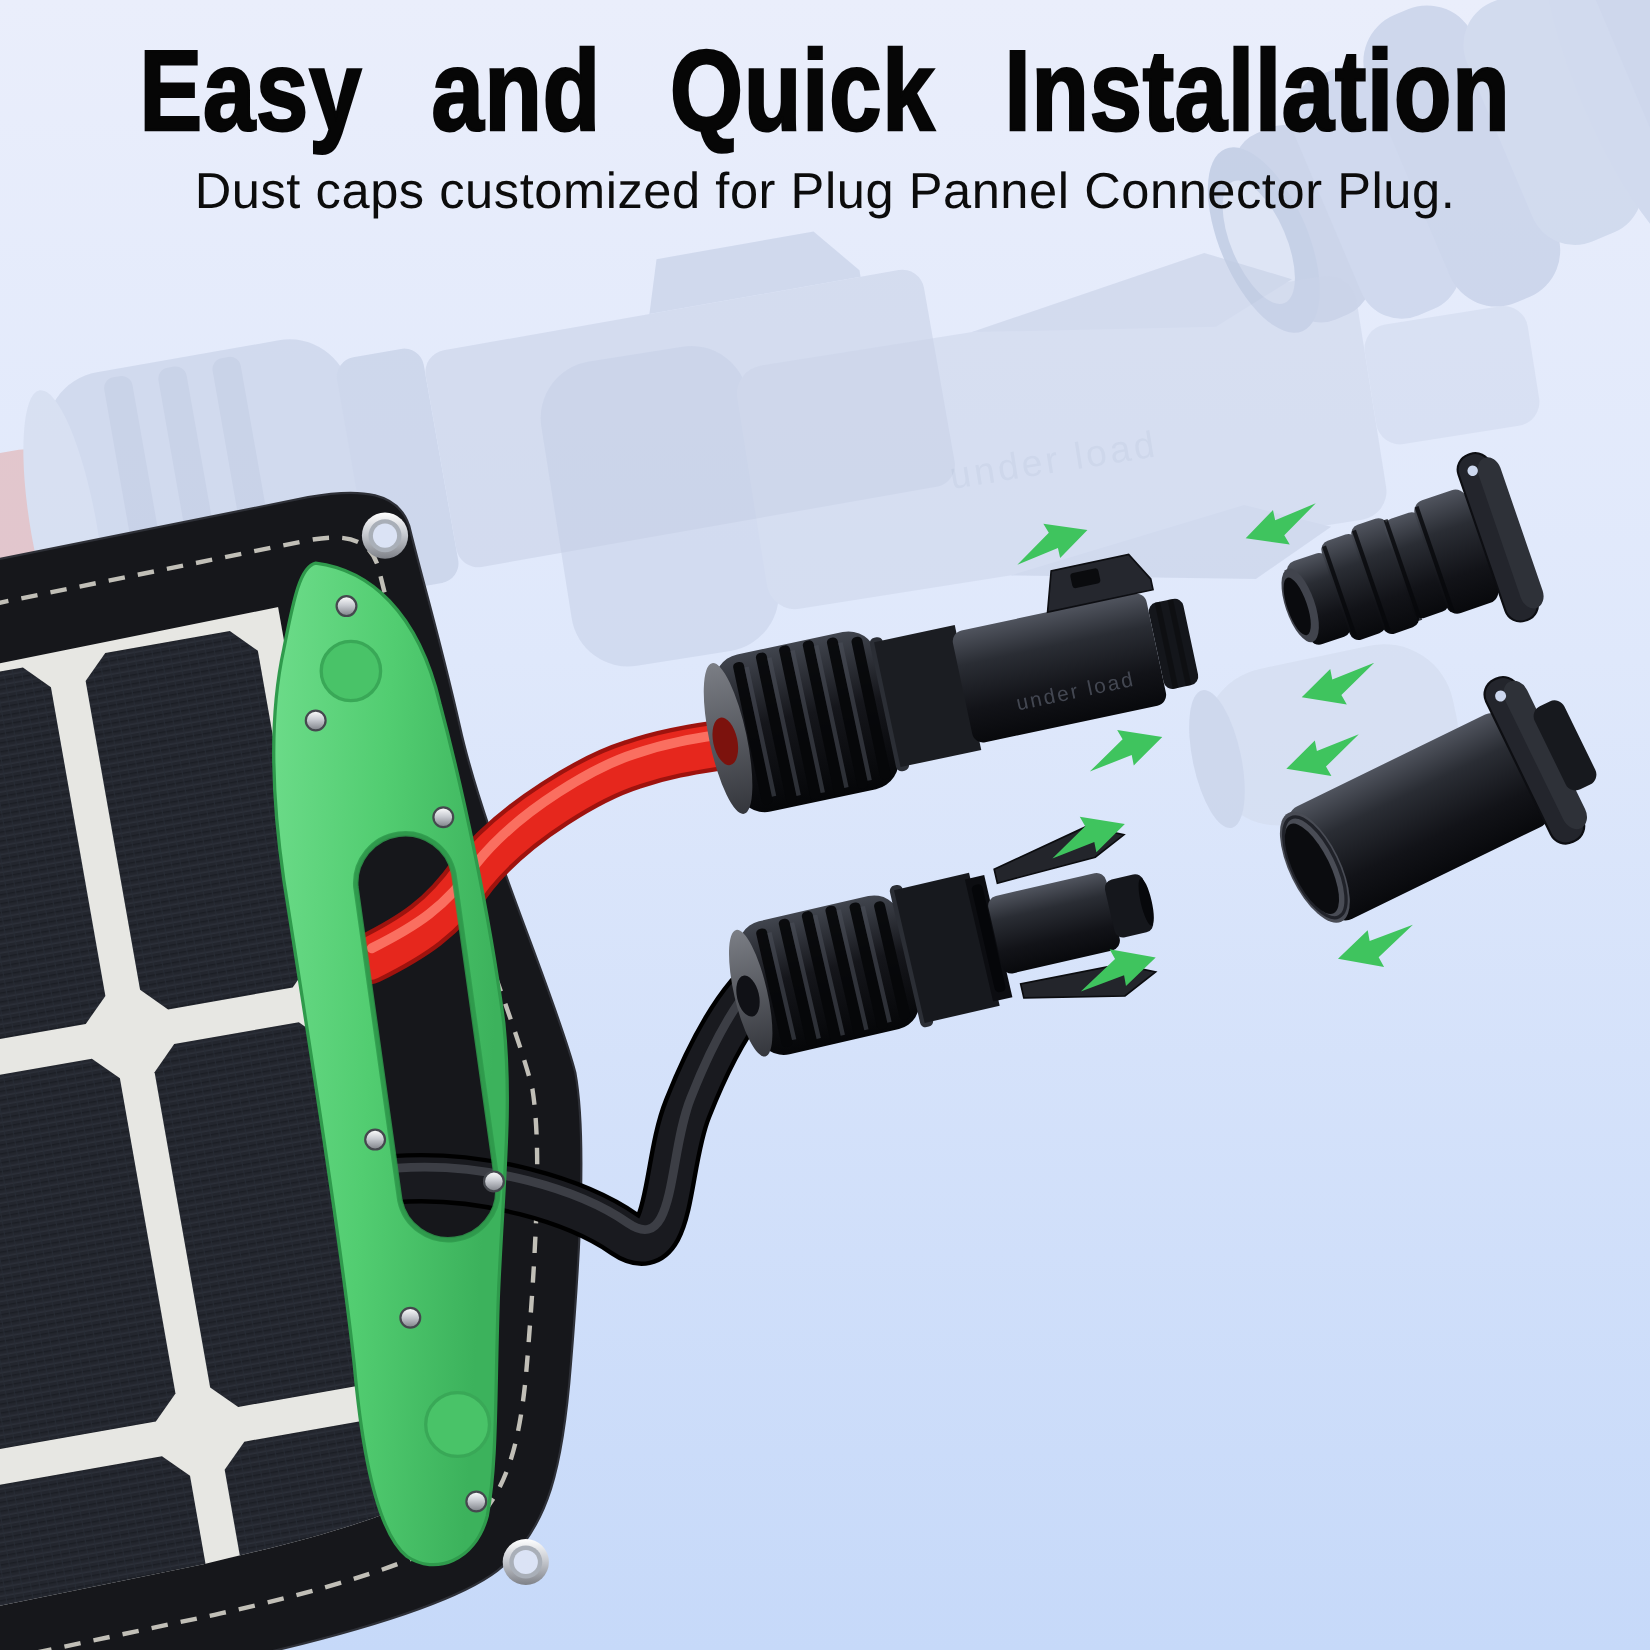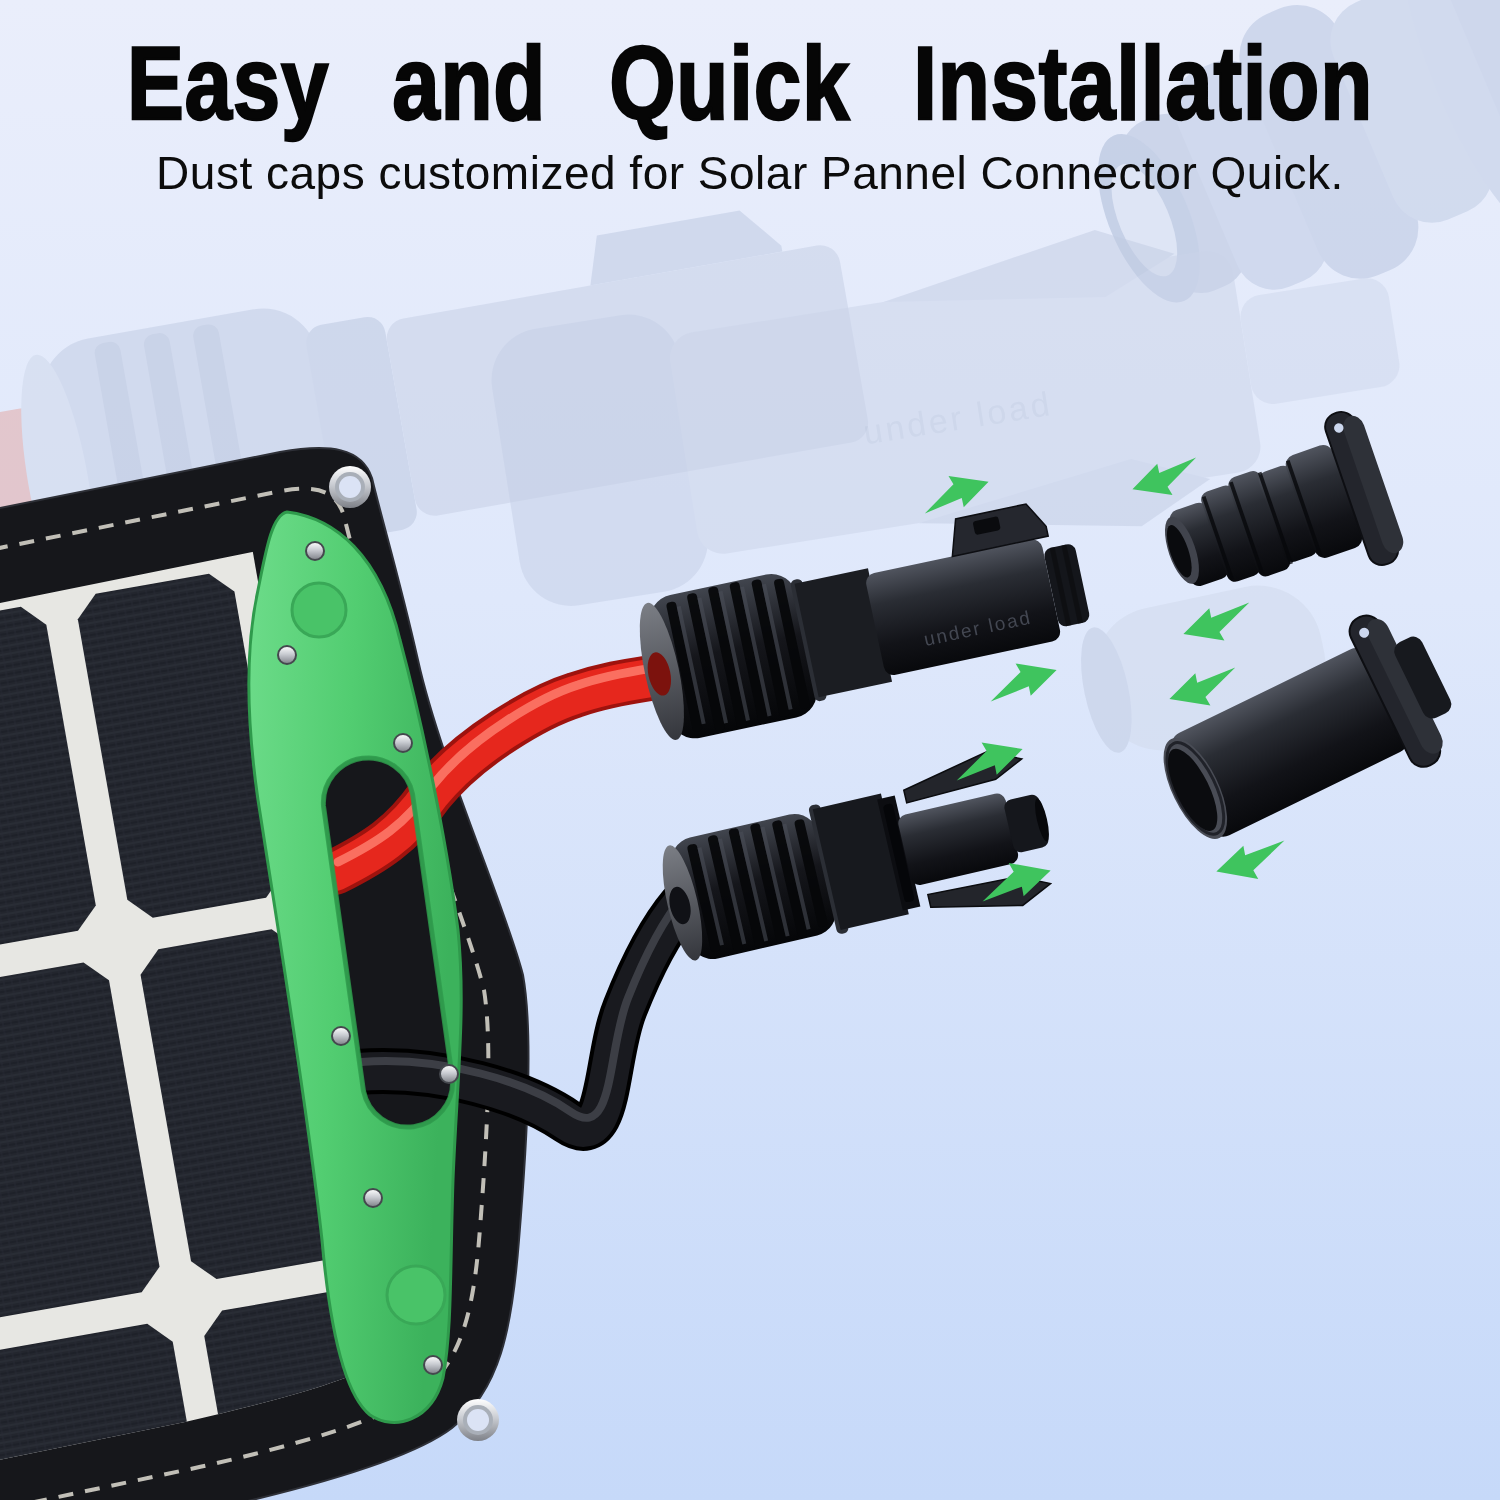--- a/index.html
+++ b/index.html
@@ -268,15 +268,15 @@
     <use href="#arrowShape" transform="translate(988,759) rotate(-16) scale(0.8) translate(-45,-25)"></use>
     <use href="#arrowShape" transform="translate(1015,880) rotate(-15) scale(0.82) translate(-45,-25)"></use>
     <use href="#arrowShape" transform="translate(1166,479) rotate(163) scale(0.78) translate(-45,-25)"></use>
     <use href="#arrowShape" transform="translate(1218,624) rotate(164) scale(0.8) translate(-45,-25)"></use>
     <use href="#arrowShape" transform="translate(1204,689) rotate(164) scale(0.8) translate(-45,-25)"></use>
     <use href="#arrowShape" transform="translate(1252,862) rotate(165) scale(0.82) translate(-45,-25)"></use>
   </g>
 </svg>
 
 <div class="title">Easy and Quick Installation</div>
-<div class="subtitle">Dust caps customized for Solar Pannel Connector Quick.</div>
+<div class="subtitle">Dust caps customized for Plug Pannel Connector Plug.</div>
 
 </div>
 
 </body></html>

